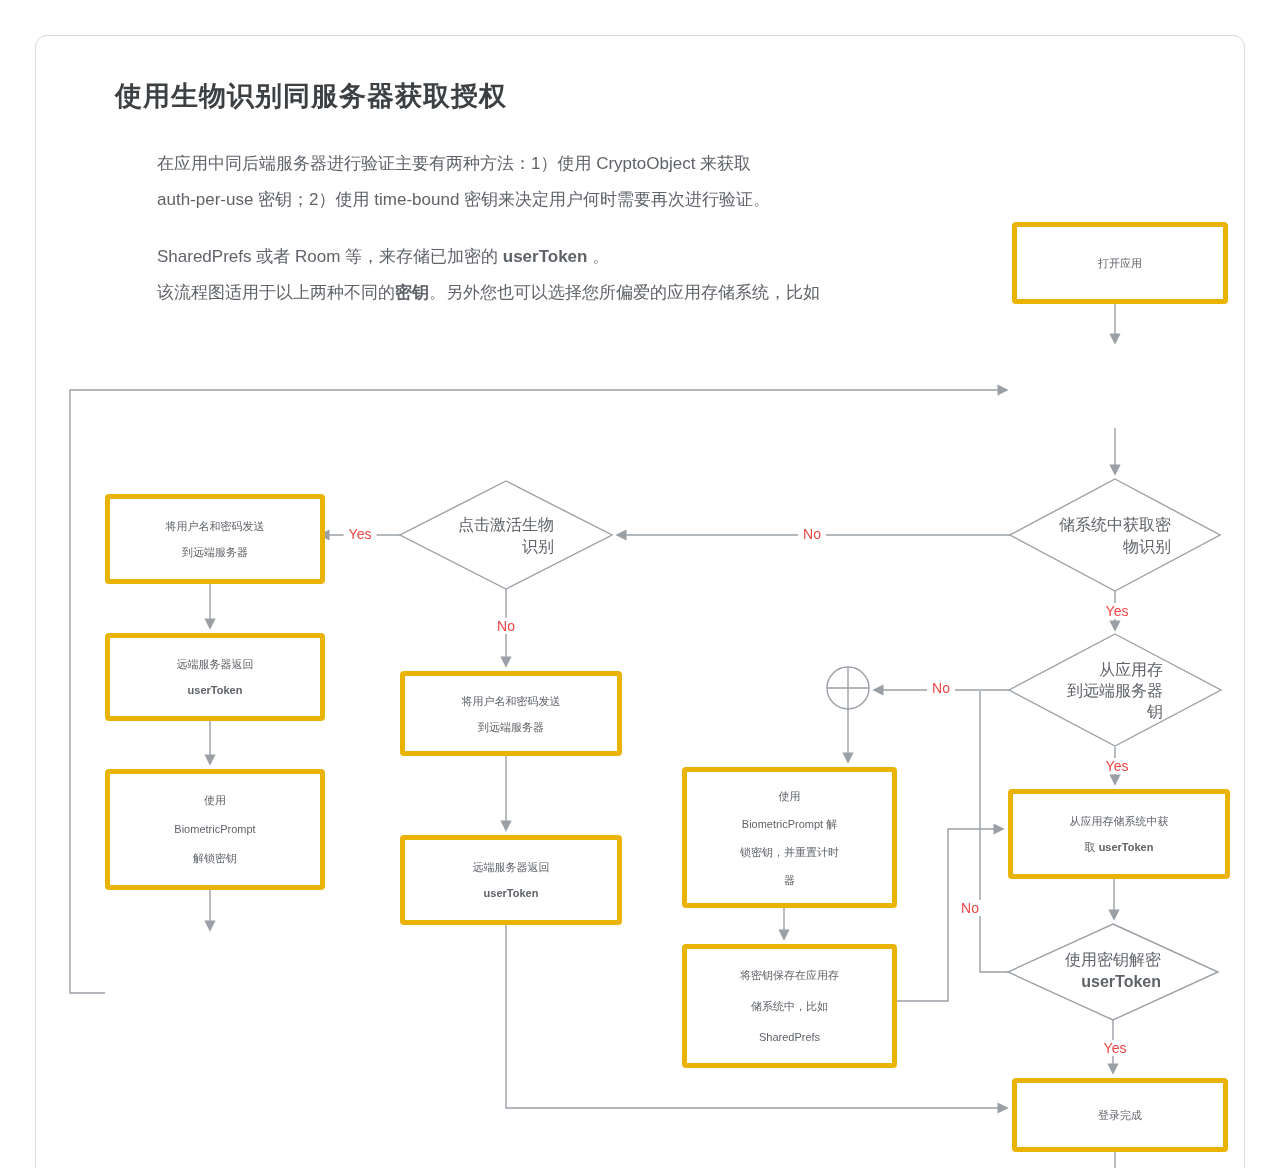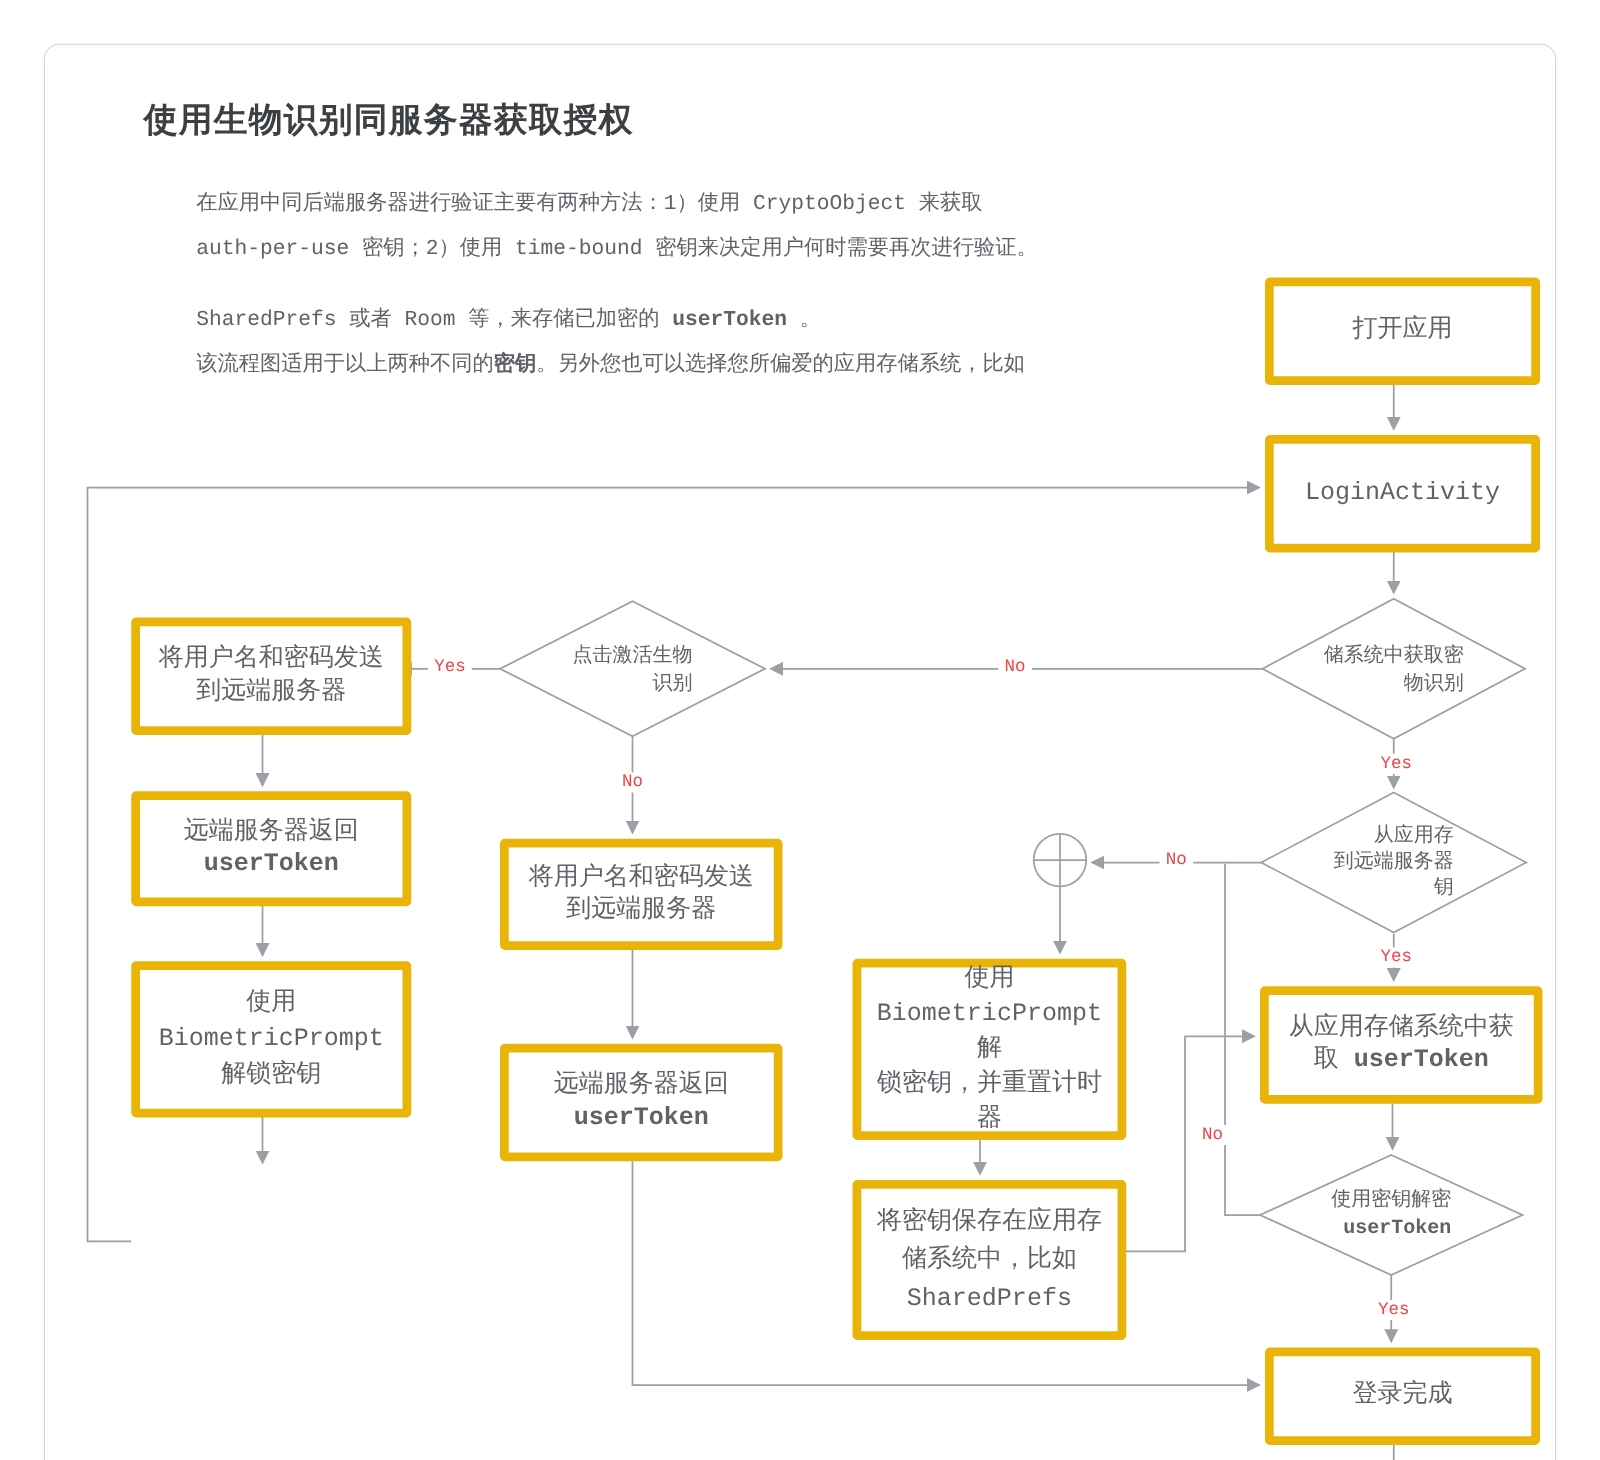--- a/index.html
+++ b/index.html
@@ -1,25 +1,25 @@
 <!DOCTYPE html>
 <html><head>
 <meta charset="utf-8">
 <style>
   html,body{margin:0;padding:0;background:#fff;}
   #page{position:relative;width:1280px;height:1168px;overflow:hidden;background:#fff;
-        font-family:Liberation Mono, monospace;}
+        font-family:Liberation Sans, sans-serif;}
   #card{position:absolute;left:35px;top:35px;width:1208px;height:1400px;background:#fff;
         border:1px solid #d7d9dc;border-radius:12px;z-index:1;}
   #edges{position:absolute;left:0;top:0;z-index:2;pointer-events:none;}
   .title{position:absolute;font-size:27px;font-weight:700;color:#3c4043;z-index:3;letter-spacing:1px;}
   .para{position:absolute;font-size:17px;color:#5f6368;line-height:36px;z-index:3;margin-left:42px;}
-  .node{position:absolute;background:#fff;border:7px solid #eab308;border-radius:4px;
+  .node{position:absolute;background:#fff;border:5px solid #eab308;border-radius:4px;
         display:flex;flex-direction:column;align-items:center;justify-content:center;
-        text-align:center;color:#5f6368;font-size:20px;line-height:26px;z-index:3;}
+        text-align:center;color:#5f6368;font-size:11px;line-height:26px;z-index:3;}
   .center-abs{position:absolute;transform:translate(-50%,-50%);z-index:3;}
   .dlabel{text-align:right;color:#5f6368;font-size:16px;line-height:22px;white-space:nowrap;}
   .elabel{position:absolute;transform:translate(-50%,-50%);z-index:4;background:#fff;
           color:#ef4444;font-size:14px;padding:0 5px;}
   .b{font-weight:700;}
 </style>
 </head>
 <body>
 
 <div id="page">
@@ -74,23 +74,20 @@
       <polygon points="1113,924 1218,972 1113,1020 1008,972"></polygon>
       <circle cx="848" cy="688" r="21"></circle>
       <path d="M827,688 H869 M848,667 V709" fill="none"></path>
     </g>
   </svg>
 
   <div class="node" style="left:1012px;top:222px;width:206px;height:72px">
     <div>打开应用</div>
   </div>
 
-  <div class="node" style="left:1012px;top:348px;width:206px;height:80px">
-    <div>LoginActivity</div>
-  </div>
 
   <div class="node" style="left:105px;top:494px;width:210px;height:80px">
     <div>将用户名和密码发送</div>
     <div>到远端服务器</div>
   </div>
 
   <div class="node" style="left:105px;top:633px;width:210px;height:78px">
     <div>远端服务器返回</div>
     <div class="b">userToken</div>
   </div>

